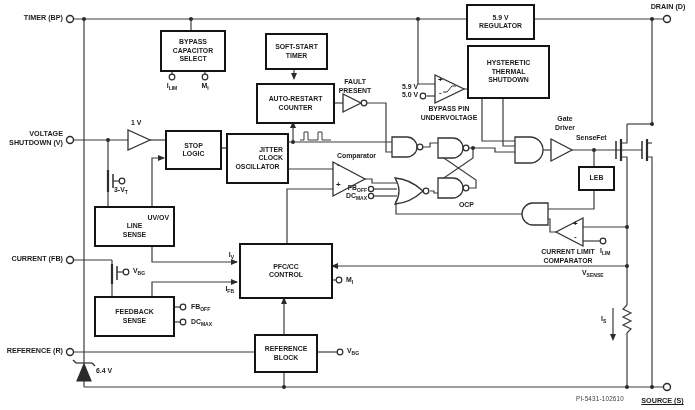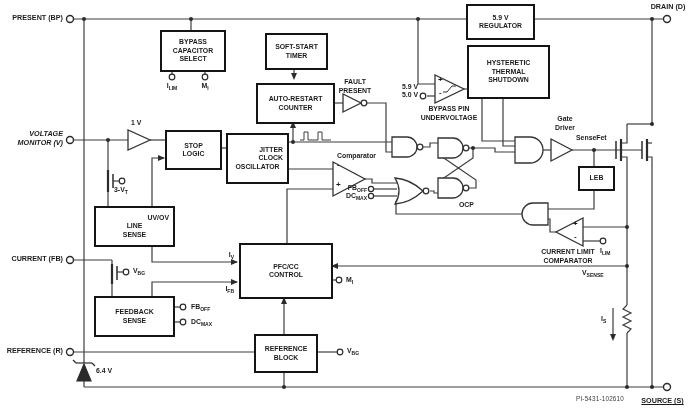--- a/index.html
+++ b/index.html
@@ -245,24 +245,24 @@
   <span>SENSE</span>
 </div>
 <div class="box" style="left:254px;top:334px;width:60px;height:35px;">
   <span>REFERENCE</span>
   <span>BLOCK</span>
 </div>
 <div class="box" style="left:578px;top:166px;width:33px;height:21px;">
   <span>LEB</span>
 </div>
 
-<div class="lbl rt" style="right:632px;top:14px;">PRESENT (BP)</div>
-<div class="lbl rt" style="right:632px;top:130px;font-style:italic;">
+<div class="lbl rt" style="right:632px;top:14px;">TIMER (BP)</div>
+<div class="lbl rt" style="right:632px;top:130px;">
   <span>VOLTAGE</span><br>
-  <span>MONITOR (V)</span>
+  <span>SHUTDOWN (V)</span>
 </div>
 <div class="lbl rt" style="right:632px;top:255px;">CURRENT (FB)</div>
 <div class="lbl rt" style="right:632px;top:347px;padding-left:32px;">REFERENCE (R)</div>
 <div class="lbl ctr" style="left:638px;top:3px;width:60px;">DRAIN (D)</div>
 <div class="lbl ctr" style="left:630px;top:397px;width:65px;text-decoration:underline;">SOURCE (S)</div>
 <div class="lbl pi" style="left:576px;top:395px;">PI-5431-102610</div>
 
 <div class="lbl sm" style="left:131px;top:119px;">1 V</div>
 <div class="lbl sm ctr" style="left:330px;top:78px;width:50px;">
   <span>FAULT</span><br>

